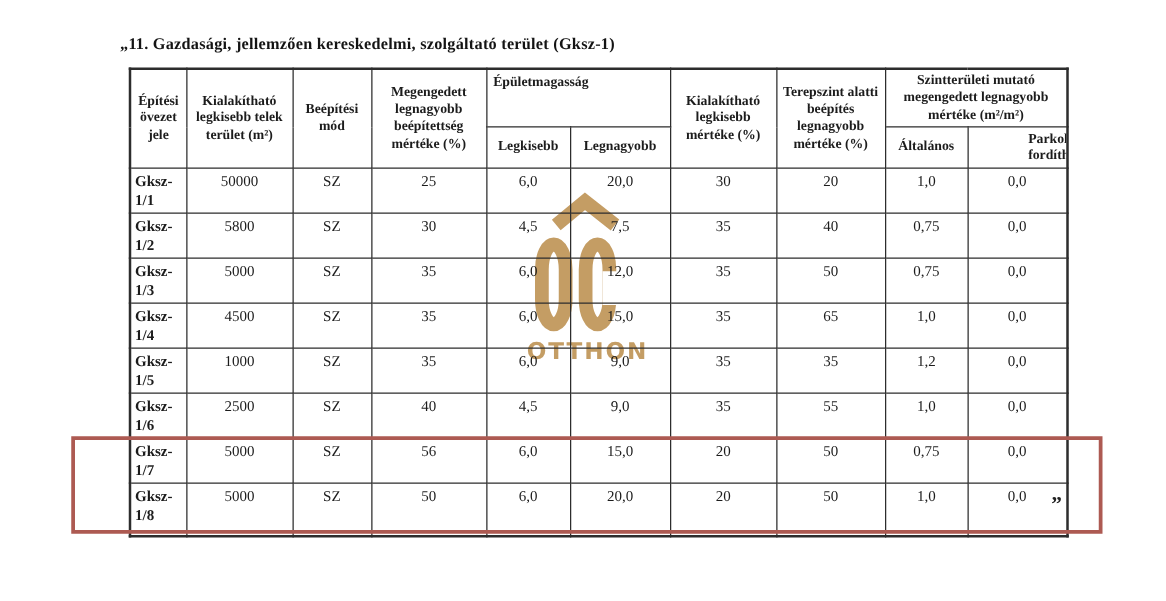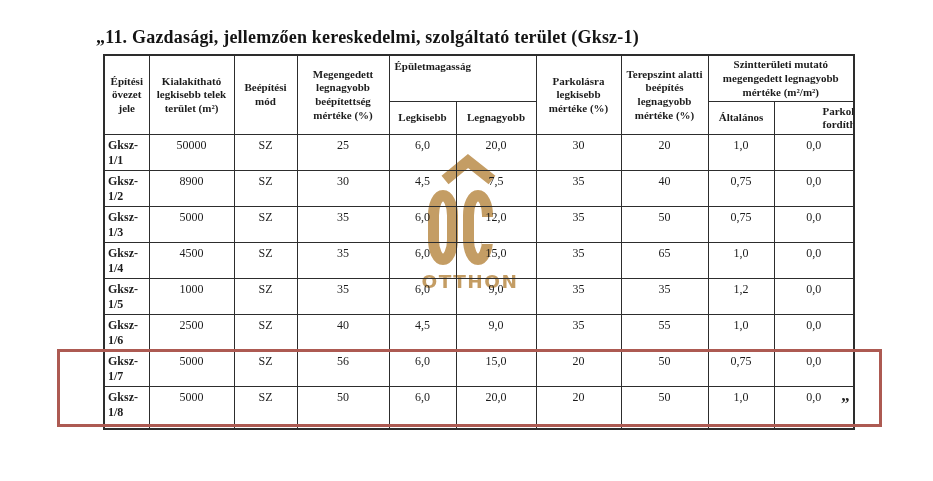--- a/index.html
+++ b/index.html
@@ -3,21 +3,21 @@
 <meta charset="utf-8">
 <style>
   html,body{margin:0;padding:0;}
   body{
     width:933px;height:481px;background:#ffffff;position:relative;overflow:hidden;
     font-family:"Liberation Serif", serif;color:#1c1c1c;
   }
   .page{position:absolute;inset:0;}
   .doc-title{
     position:absolute;left:96px;top:27px;z-index:2;
-    font-size:18px;font-weight:bold;letter-spacing:0.2px;color:#141414;
+    font-size:13px;font-weight:bold;letter-spacing:0.2px;color:#141414;
     white-space:nowrap;
   }
   
   .watermark{
     position:absolute;left:412px;top:150px;width:116px;z-index:0;
     opacity:0.62;text-align:center;pointer-events:none;
   }
   .wm-logo{display:block;margin:0 auto;}
   .wm-line{
     font-family:"DejaVu Sans", sans-serif;font-weight:bold;
@@ -90,21 +90,21 @@
           <col style="width:66px">
         <col style="width:80px">
       </colgroup>
       <thead>
         <tr class="r1">
           <th rowspan="2">Építési övezet jele</th>
           <th rowspan="2">Kialakítható legkisebb telek terület (m²)</th>
           <th rowspan="2" class="h-mode">Beépítési mód</th>
           <th rowspan="2">Megengedett legnagyobb beépítettség mértéke (%)</th>
           <th colspan="2" class="h-hgroup">Épületmagasság</th>
-          <th rowspan="2">Parkolásra legkisebb mértéke (%)</th>
+          <th rowspan="2">Kialakítható legkisebb mértéke (%)</th>
           <th rowspan="2">Terepszint alatti beépítés legnagyobb mértéke (%)</th>
           <th colspan="2">Szintterületi mutató megengedett legnagyobb mértéke (m²/m²)</th>
         </tr>
         <tr class="r2">
           <th>Legkisebb</th>
           <th>Legnagyobb</th>
           <th>Általános</th>
           <th class="h-farpark">Parkolásra fordítható</th>
         </tr>
       </thead>
@@ -118,21 +118,21 @@
             <td class="c-height">6,0</td>
             <td class="c-height">20,0</td>
             <td class="c-green">30</td>
             <td class="c-underground">20</td>
             <td class="c-far">1,0</td>
             <td class="c-far">0,0</td>
           </tr>
           <tr>
             <td class="c-zone">Gksz-
 1/2</td>
-            <td class="c-plot">8900</td>
+            <td class="c-plot">5800</td>
             <td class="c-mode">SZ</td>
             <td class="c-coverage">30</td>
             <td class="c-height">4,5</td>
             <td class="c-height">7,5</td>
             <td class="c-green">35</td>
             <td class="c-underground">40</td>
             <td class="c-far">0,75</td>
             <td class="c-far">0,0</td>
           </tr>
           <tr>

